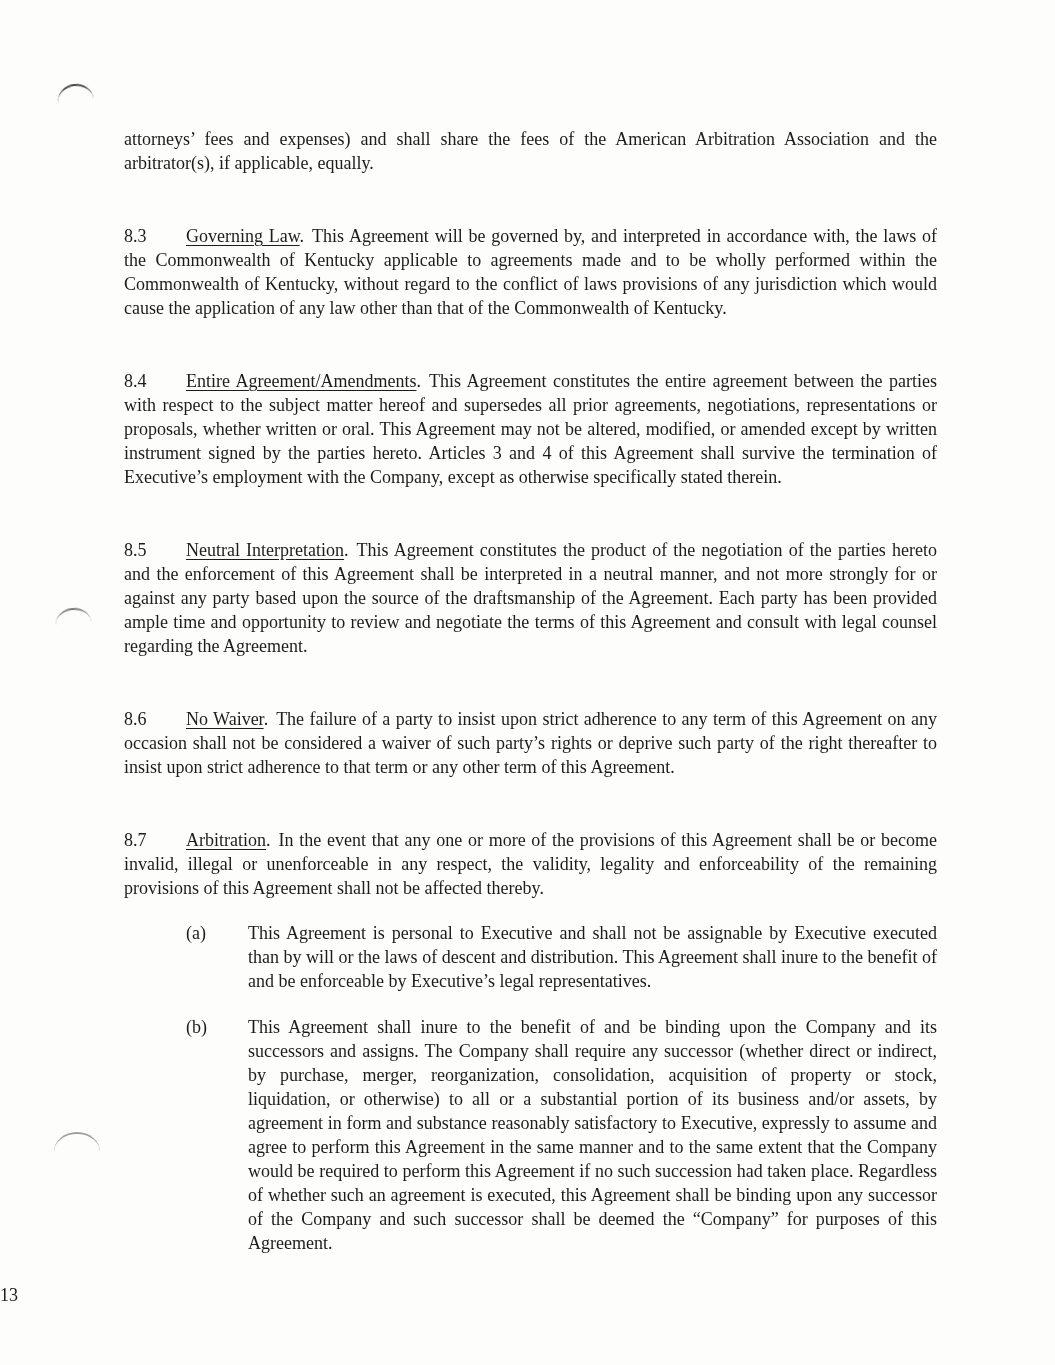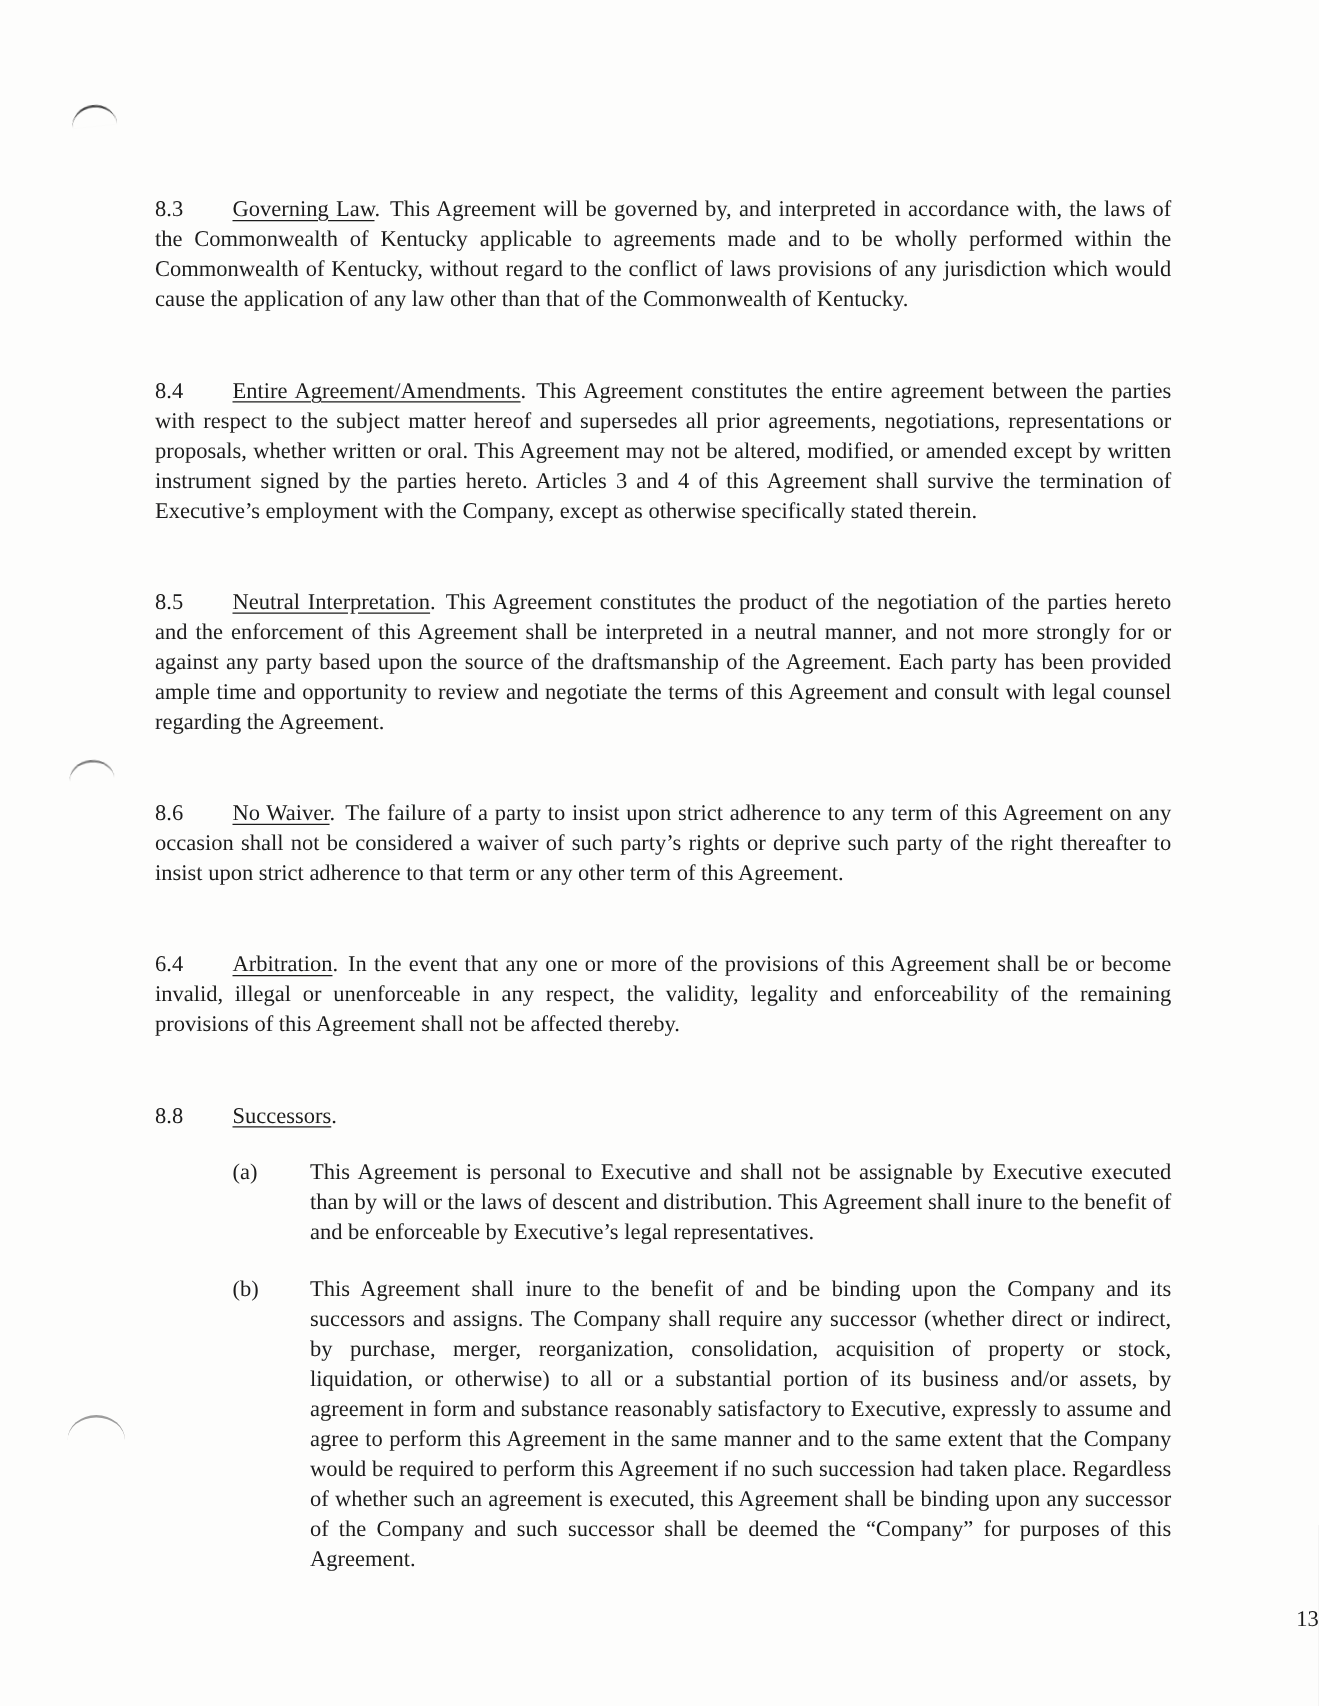--- a/index.html
+++ b/index.html
@@ -53,21 +53,21 @@
   }
   .sub-text {
     flex: 1;
     text-align: justify;
   }
   .page-number {
     position: absolute;
     left: 0;
     right: 0;
     top: 1283px;
-    text-align: right;
+    text-align: left;
     font-size: 18px;
     line-height: 24px;
   }
   
   .arc {
     position: absolute;
     border-top-style: solid;
     border-top-width: 2px;
     border-radius: 50% 50% 0 0 / 100% 100% 0 0;
     filter: blur(0.4px);
@@ -100,32 +100,32 @@
 <body>
 
 <div class="page">
 
   <div class="arc arc-1"></div>
   <div class="arc arc-2"></div>
   <div class="arc arc-3"></div>
 
   <div class="content">
 
+    <p class="para">attorneys’ fees and expenses) and shall share the fees of the American Arbitration Association and the arbitrator(s), if applicable, equally.</p>
 
     <p class="para"><span class="sec-num">8.3</span><span class="sec-title">Governing Law</span><span>.</span><span class="sec-body">This Agreement will be governed by, and interpreted in accordance with, the laws of the Commonwealth of Kentucky applicable to agreements made and to be wholly performed within the Commonwealth of Kentucky, without regard to the conflict of laws provisions of any jurisdiction which would cause the application of any law other than that of the Commonwealth of Kentucky.</span></p>
 
     <p class="para"><span class="sec-num">8.4</span><span class="sec-title">Entire Agreement/Amendments</span><span>.</span><span class="sec-body">This Agreement constitutes the entire agreement between the parties with respect to the subject matter hereof and supersedes all prior agreements, negotiations, representations or proposals, whether written or oral.  This Agreement may not be altered, modified, or amended except by written instrument signed by the parties hereto.  Articles 3 and 4 of this Agreement shall survive the termination of Executive’s employment with the Company, except as otherwise specifically stated therein.</span></p>
 
     <p class="para"><span class="sec-num">8.5</span><span class="sec-title">Neutral Interpretation</span><span>.</span><span class="sec-body">This Agreement constitutes the product of the negotiation of the parties hereto and the enforcement of this Agreement shall be interpreted in a neutral manner, and not more strongly for or against any party based upon the source of the draftsmanship of the Agreement.  Each party has been provided ample time and opportunity to review and negotiate the terms of this Agreement and consult with legal counsel regarding the Agreement.</span></p>
 
     <p class="para"><span class="sec-num">8.6</span><span class="sec-title">No Waiver</span><span>.</span><span class="sec-body">The failure of a party to insist upon strict adherence to any term of this Agreement on any occasion shall not be considered a waiver of such party’s rights or deprive such party of the right thereafter to insist upon strict adherence to that term or any other term of this Agreement.</span></p>
 
-    <p class="para"><span class="sec-num">6.4</span><span class="sec-title">Arbitration</span><span>.</span><span class="sec-body">In the event that any one or more of the provisions of this Agreement shall be or become invalid, illegal or unenforceable in any respect, the validity, legality and enforceability of the remaining provisions of this Agreement shall not be affected thereby.</span></p>
+    <p class="para"><span class="sec-num">8.7</span><span class="sec-title">Arbitration</span><span>.</span><span class="sec-body">In the event that any one or more of the provisions of this Agreement shall be or become invalid, illegal or unenforceable in any respect, the validity, legality and enforceability of the remaining provisions of this Agreement shall not be affected thereby.</span></p>
 
-    <p class="para"><span class="sec-num">8.8</span><span class="sec-title">Successors</span><span>.</span></p>
 
     <div class="subitem">
       <span class="sub-label">(a)</span>
       <span class="sub-text">This Agreement is personal to Executive and shall not be assignable by Executive executed than by will or the laws of descent and distribution.  This Agreement shall inure to the benefit of and be enforceable by Executive’s legal representatives.</span>
     </div>
 
     <div class="subitem">
       <span class="sub-label">(b)</span>
       <span class="sub-text">This Agreement shall inure to the benefit of and be binding upon the Company and its successors and assigns.  The Company shall require any successor (whether direct or indirect, by purchase, merger, reorganization, consolidation, acquisition of property or stock, liquidation, or otherwise) to all or a substantial portion of its business and/or assets, by agreement in form and substance reasonably satisfactory to Executive, expressly to assume and agree to perform this Agreement in the same manner and to the same extent that the Company would be required to perform this Agreement if no such succession had taken place.  Regardless of whether such an agreement is executed, this Agreement shall be binding upon any successor of the Company and such successor shall be deemed the “Company” for purposes of this Agreement.</span>
     </div>

